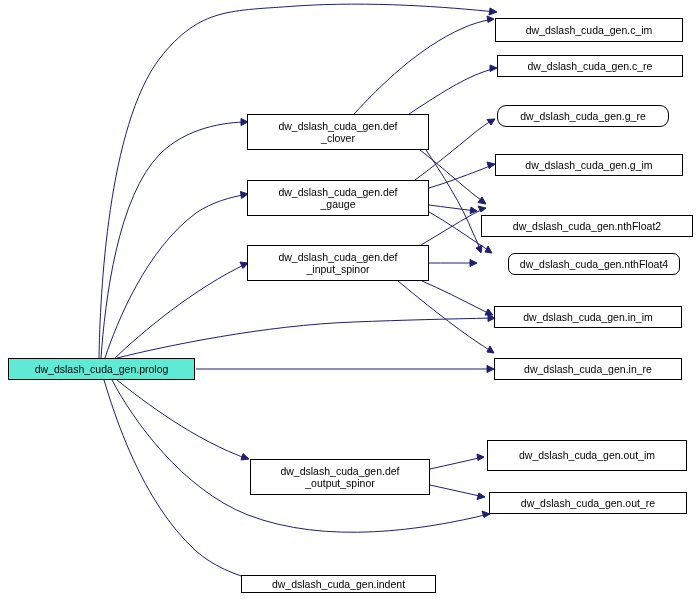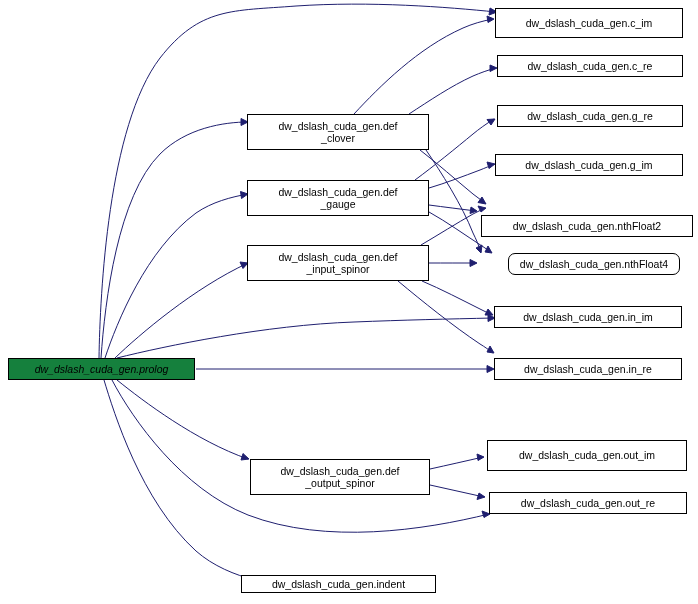--- a/index.html
+++ b/index.html
@@ -30,22 +30,21 @@
     font-size: 10.5px;
     line-height: 12.5px;
     display: flex;
     align-items: center;
     justify-content: center;
     text-align: center;
     white-space: pre-line;
     letter-spacing: 0px;
   }
   .node-box.root {
-    background: #15803d;
-    font-style: italic;
+    background: #5eead4;
   }
   svg.edges {
     position: absolute;
     left: 0;
     top: 0;
     width: 698px;
     height: 604px;
     pointer-events: none;
   }
   svg.edges path {
@@ -138,23 +137,23 @@
   <div class="node-box root" style="left:8px;top:358px;width:187px;height:22px;">dw_dslash_cuda_gen.prolog</div>
   <div class="node-box" style="left:247px;top:114px;width:182px;height:36px;">dw_dslash_cuda_gen.def
 _clover</div>
   <div class="node-box" style="left:247px;top:180px;width:182px;height:36px;">dw_dslash_cuda_gen.def
 _gauge</div>
   <div class="node-box" style="left:247px;top:245px;width:182px;height:36px;">dw_dslash_cuda_gen.def
 _input_spinor</div>
   <div class="node-box" style="left:250px;top:459px;width:180px;height:36px;">dw_dslash_cuda_gen.def
 _output_spinor</div>
   <div class="node-box" style="left:241px;top:575px;width:195px;height:18px;">dw_dslash_cuda_gen.indent</div>
-  <div class="node-box" style="left:495px;top:8px;width:188px;height:30px;">dw_dslash_cuda_gen.c_im</div>
+  <div class="node-box" style="left:495px;top:18px;width:188px;height:24px;">dw_dslash_cuda_gen.c_im</div>
   <div class="node-box" style="left:497px;top:55px;width:186px;height:22px;">dw_dslash_cuda_gen.c_re</div>
-  <div class="node-box" style="left:497px;top:105px;width:186px;height:22px;">dw_dslash_cuda_gen.g_re</div>
+  <div class="node-box" style="left:497px;top:105px;width:172px;height:22px;border-radius:9px;">dw_dslash_cuda_gen.g_re</div>
   <div class="node-box" style="left:495px;top:154px;width:188px;height:22px;">dw_dslash_cuda_gen.g_im</div>
   <div class="node-box" style="left:481px;top:203px;width:212px;height:22px;margin-top:12px;">dw_dslash_cuda_gen.nthFloat2</div>
   <div class="node-box" style="left:508px;top:253px;width:172px;height:22px;border-radius:7px;">dw_dslash_cuda_gen.nthFloat4</div>
   <div class="node-box" style="left:494px;top:358px;width:188px;height:22px;">dw_dslash_cuda_gen.in_re</div>
   <div class="node-box" style="left:494px;top:306px;width:188px;height:22px;">dw_dslash_cuda_gen.in_im</div>
   <div class="node-box" style="left:487px;top:440px;width:200px;height:31px;">dw_dslash_cuda_gen.out_im</div>
   <div class="node-box" style="left:489px;top:492px;width:198px;height:22px;">dw_dslash_cuda_gen.out_re</div>
 </div>
 
 </body></html>

